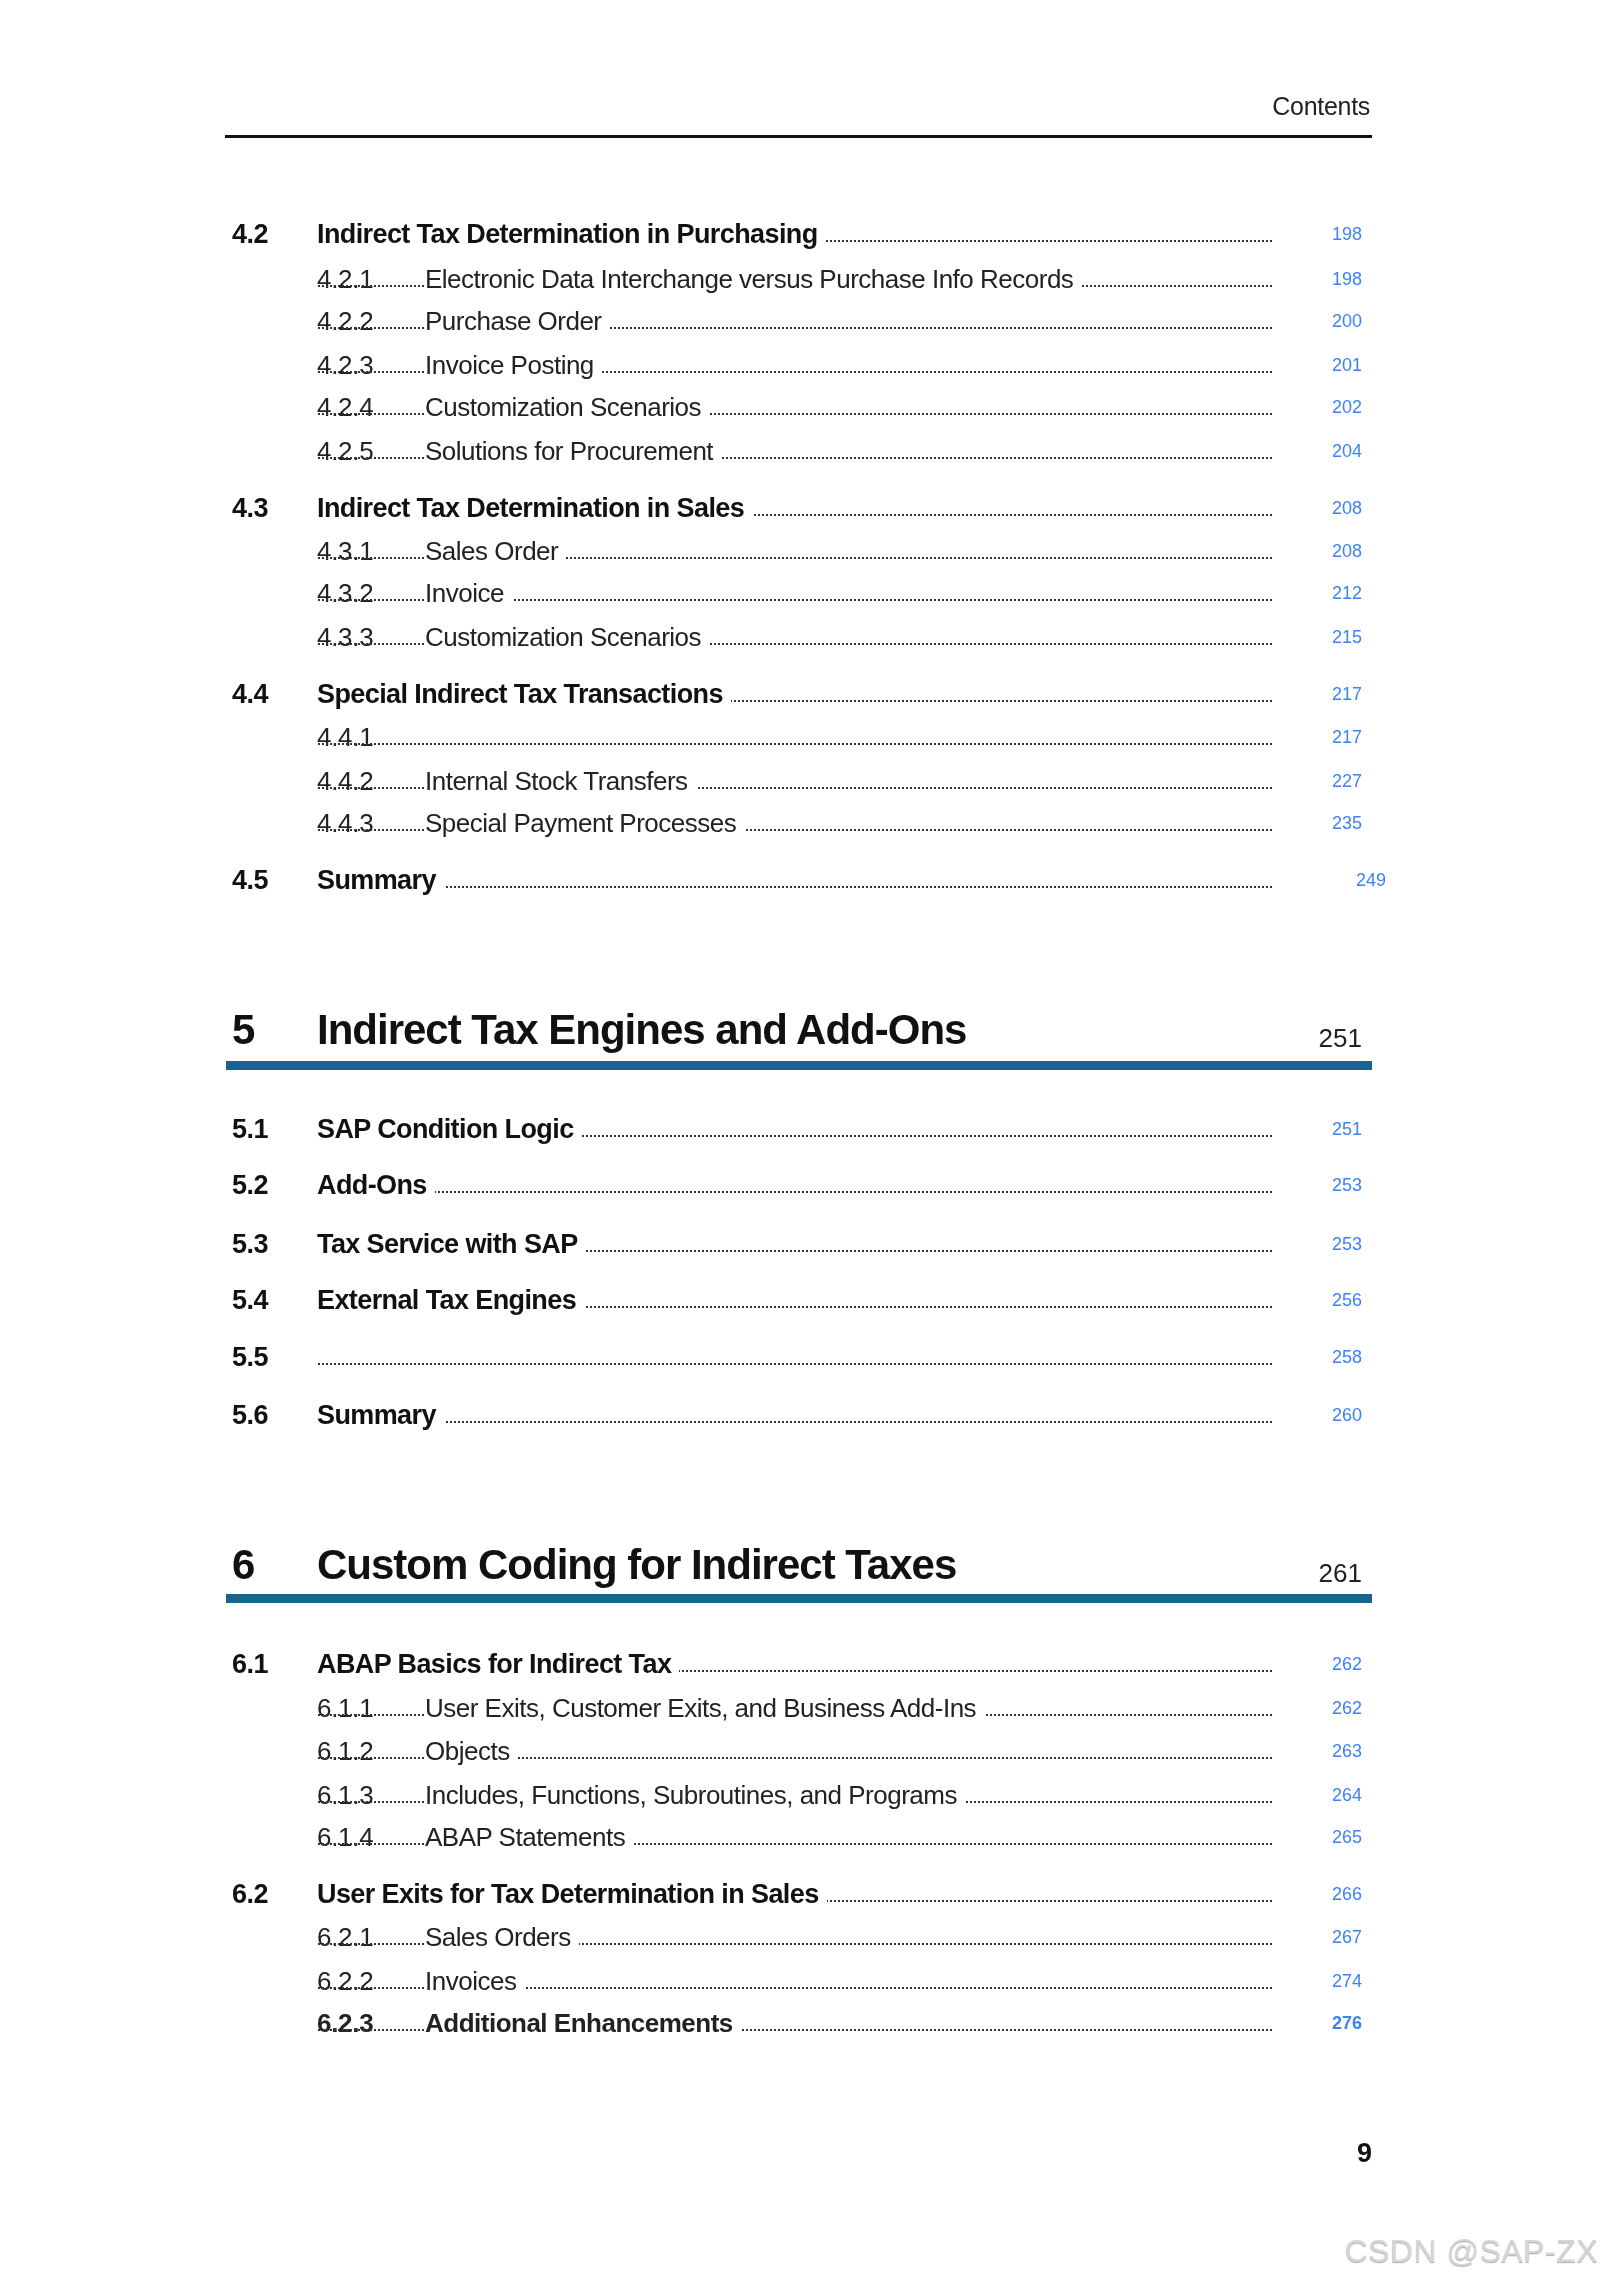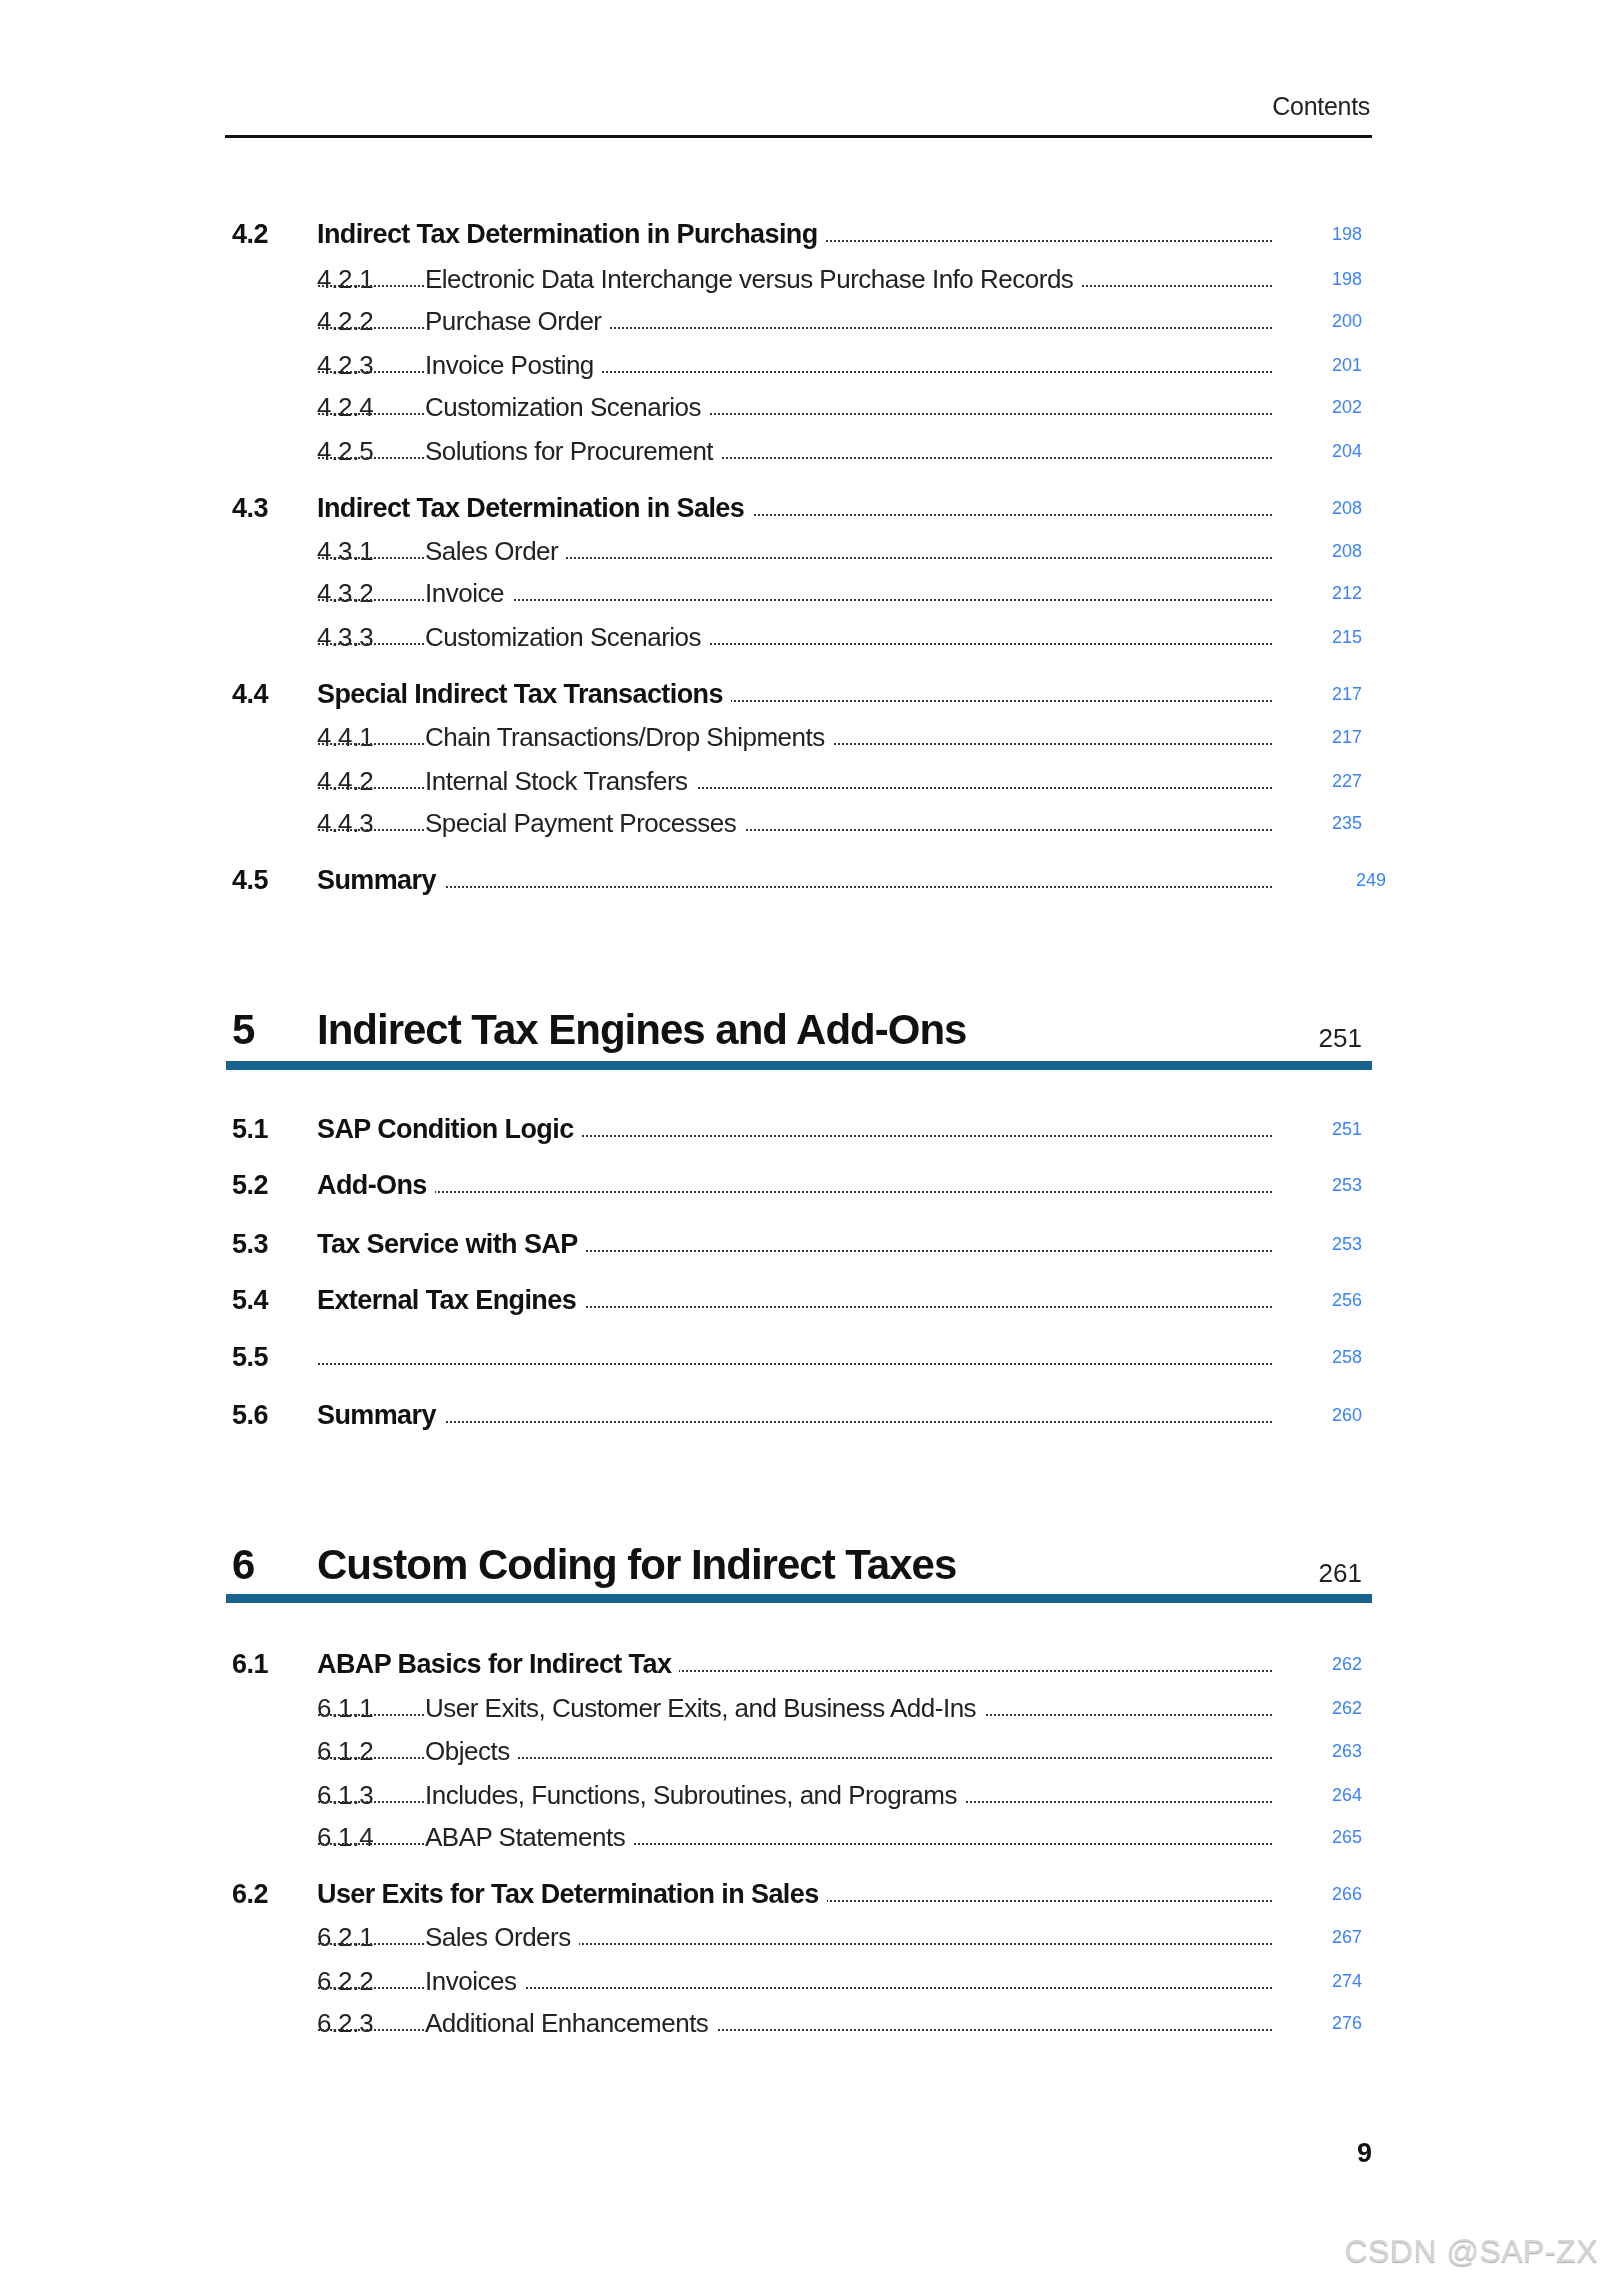--- a/index.html
+++ b/index.html
@@ -108,21 +108,20 @@
       <span class="page">215</span>
     </div>
     <div class="row sec" style="top: 676px;">
       <span class="num">4.4</span>
       <span class="title">Special Indirect Tax Transactions</span>
       <span class="dots"></span>
       <span class="page">217</span>
     </div>
     <div class="row sub" style="top: 719px;">
       <span class="num">4.4.1</span>
-      <span class="title">Chain Transactions/Drop Shipments</span>
       <span class="dots"></span>
       <span class="page">217</span>
     </div>
     <div class="row sub" style="top: 763px;">
       <span class="num">4.4.2</span>
       <span class="title">Internal Stock Transfers</span>
       <span class="dots"></span>
       <span class="page">227</span>
     </div>
     <div class="row sub" style="top: 805px;">
@@ -213,21 +212,21 @@
       <span class="title">Sales Orders</span>
       <span class="dots"></span>
       <span class="page">267</span>
     </div>
     <div class="row sub" style="top: 1963px;">
       <span class="num">6.2.2</span>
       <span class="title">Invoices</span>
       <span class="dots"></span>
       <span class="page">274</span>
     </div>
-    <div class="row sub" style="top: 2005px;">
+    <div class="row sub" style="top: 2005px; font-weight: bold;">
       <span class="num">6.2.3</span>
       <span class="title">Additional Enhancements</span>
       <span class="dots"></span>
       <span class="page">276</span>
     </div>
   </div>
 
 <div class="page-number">9</div>
 <div class="watermark">CSDN @SAP-ZX</div>
 

